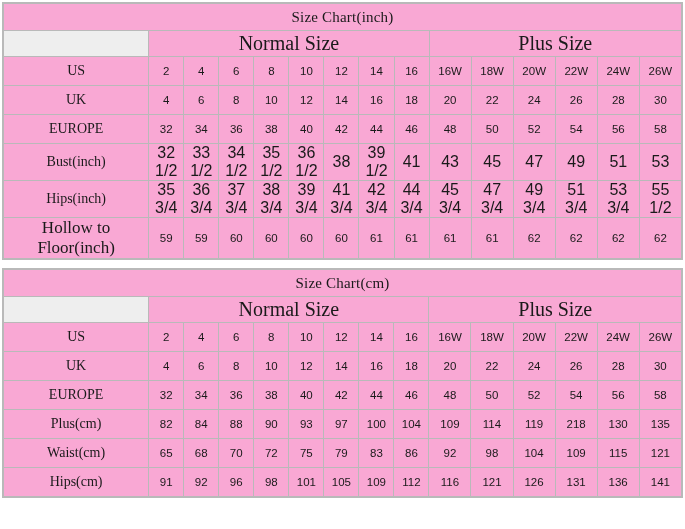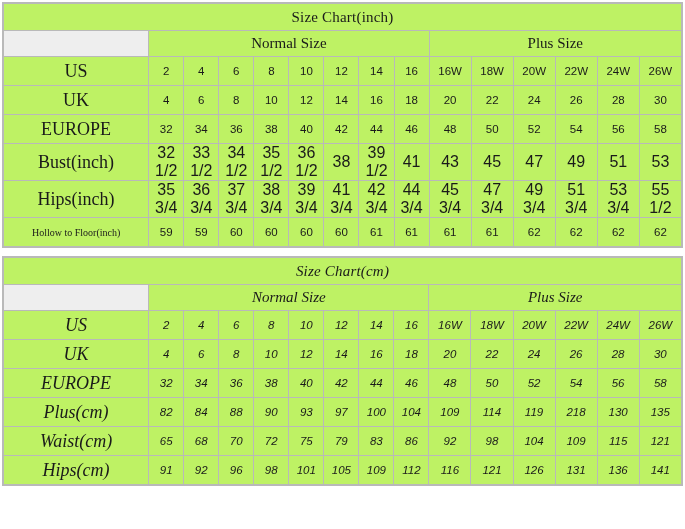--- a/index.html
+++ b/index.html
@@ -22,55 +22,54 @@
   }
   .chart-block {
     width: 681px;
     margin: 2px auto 0 auto;
     border: 1px solid #b9b9b9;
     background: #eeeeee;
     box-sizing: border-box;
   }
   .chart-block.second {
     margin-top: 8px;
-    font-style: italic;
   }
   table.size-table {
     width: 100%;
     border-collapse: collapse;
     table-layout: fixed;
-    background: #bef264;
+    background: #f9a8d4;
   }
   table.size-table td,
   table.size-table th {
     border: 1px solid #b9b9b9;
     text-align: center;
     vertical-align: middle;
     font-weight: normal;
     color: #1a1a1a;
     padding: 0;
   }
   .title-cell {
     font-size: 15px;
     height: 26px;
     letter-spacing: 0.2px;
   }
   .group-cell {
-    font-size: 15px;
+    font-size: 20px;
     height: 25px;
   }
   .blank-cell {
     background: #eeeeee;
   }
   .rowlabel {
-    font-size: 18px;
+    font-size: 14px;
     height: 28px;
   }
   .rowlabel.small {
-    font-size: 10px;
+    font-size: 17px;
   }
   .datacell {
     font-size: 11.5px;
     height: 28px;
     font-family: "Liberation Sans", sans-serif;
   }
   .datacell.wide {
     font-size: 16px;
   }
   .cm .rowlabel {

